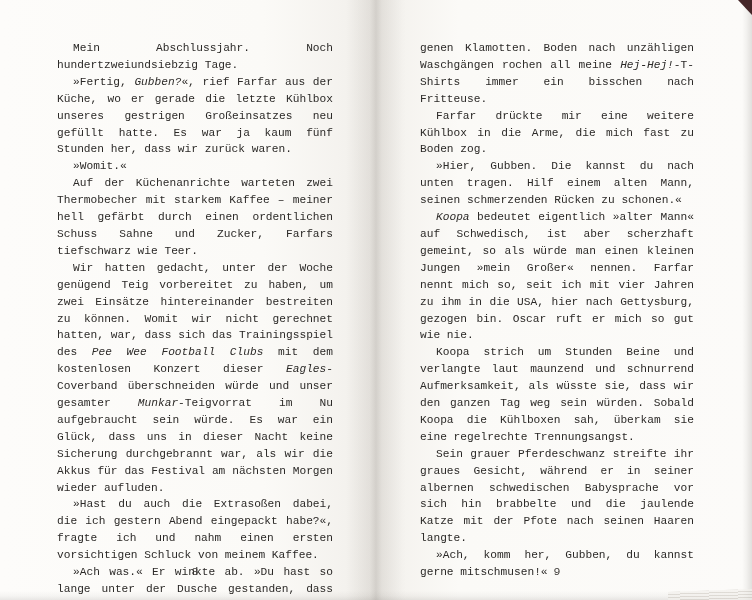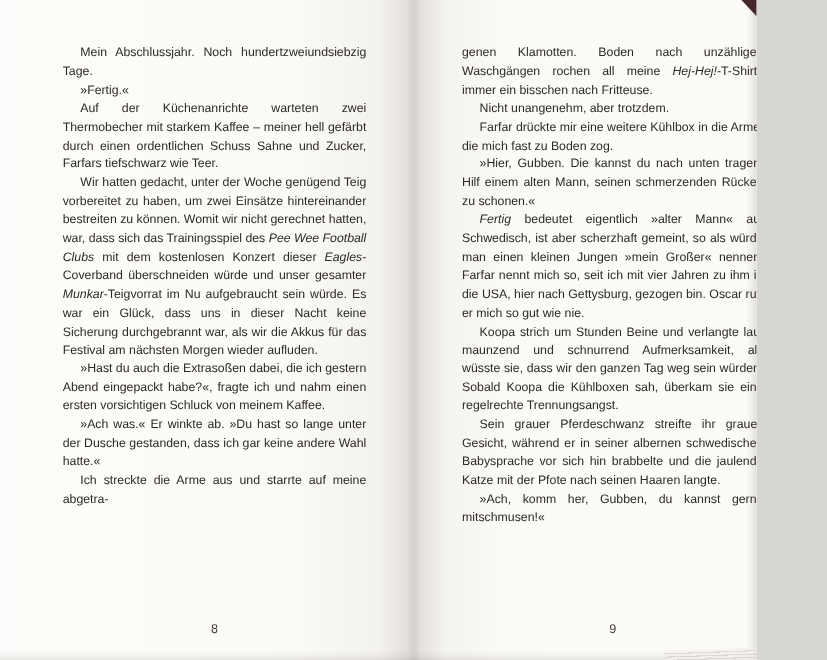--- a/index.html
+++ b/index.html
@@ -2,25 +2,25 @@
 <html lang="de"><head>
 <meta charset="utf-8">
 <style>
   html, body {
     margin: 0;
     padding: 0;
     background: #d8d6d2;
   }
   .photo {
     position: relative;
-    width: 688px;
+    width: 752px;
     height: 600px;
     overflow: hidden;
     background: #fbfaf7;
-    font-family: Liberation Sans, sans-serif;
+    font-family: Liberation Mono, monospace;
   }
   
   .page-bg { position: absolute; top: 0; height: 600px; width: 376px; }
   .page-bg.left {
     left: 0;
     background: linear-gradient(90deg, #fdfcfa 0%, #fbfaf7 70%, #f4f2ee 92%, #eae7e2 100%);
   }
   .page-bg.right {
     left: 376px;
     background: linear-gradient(90deg, #eae7e2 0%, #f5f3ef 7%, #fbfaf7 22%, #fcfbf9 100%);
@@ -88,34 +88,34 @@
 <body>
 
 <div class="photo">
 
   <div class="page-bg left"></div>
   <div class="page-bg right"></div>
   <div class="gutter"></div>
 
   <div class="text-block left" lang="de">
       <p class="para indent"><span>Mein Abschlussjahr. Noch hundertzweiundsiebzig Tage.</span></p>
-      <p class="para indent"><span>»Fertig.«</span></p>
+      <p class="para indent"><span>»Fertig, </span><span class="italic">Gubben?</span><span>«, rief Farfar aus der Küche, wo er gerade die letzte Kühlbox unseres gestrigen Großeinsatzes neu gefüllt hatte. Es war ja kaum fünf Stunden her, dass wir zurück waren.</span></p>
+      <p class="para indent"><span>»Womit.«</span></p>
       <p class="para indent"><span>Auf der Küchenanrichte warteten zwei Thermobecher mit starkem Kaffee – meiner hell gefärbt durch einen ordentlichen Schuss Sahne und Zucker, Farfars tiefschwarz wie Teer.</span></p>
       <p class="para indent"><span>Wir hatten gedacht, unter der Woche genügend Teig vorbereitet zu haben, um zwei Einsätze hintereinander bestreiten zu können. Womit wir nicht gerechnet hatten, war, dass sich das Trainingsspiel des </span><span class="italic">Pee Wee Football Clubs</span><span> mit dem kostenlosen Konzert dieser </span><span class="italic">Eagles</span><span>-Coverband überschneiden würde und unser gesamter </span><span class="italic">Munkar</span><span>-Teigvorrat im Nu aufgebraucht sein würde. Es war ein Glück, dass uns in dieser Nacht keine Sicherung durchgebrannt war, als wir die Akkus für das Festival am nächsten Morgen wieder aufluden.</span></p>
       <p class="para indent"><span>»Hast du auch die Extrasoßen dabei, die ich gestern Abend eingepackt habe?«, fragte ich und nahm einen ersten vorsichtigen Schluck von meinem Kaffee.</span></p>
       <p class="para indent"><span>»Ach was.« Er winkte ab. »Du hast so lange unter der Dusche gestanden, dass ich gar keine andere Wahl hatte.«</span></p>
       <p class="para indent"><span>Ich streckte die Arme aus und starrte auf meine abgetra-</span></p>
     </div>
 
   <div class="text-block right" lang="de">
       <p class="para"><span>genen Klamotten. Boden nach unzähligen Waschgängen rochen all meine </span><span class="italic">Hej-Hej!</span><span>-T-Shirts immer ein bisschen nach Fritteuse.</span></p>
-      <p class="para indent"><span>Nicht unangenehm, aber trotzdem.</span></p>
       <p class="para indent"><span>Farfar drückte mir eine weitere Kühlbox in die Arme, die mich fast zu Boden zog.</span></p>
       <p class="para indent"><span>»Hier, Gubben. Die kannst du nach unten tragen. Hilf einem alten Mann, seinen schmerzenden Rücken zu schonen.«</span></p>
-      <p class="para indent"><span class="italic">Fertig</span><span> bedeutet eigentlich »alter Mann« auf Schwedisch, ist aber scherzhaft gemeint, so als würde man einen kleinen Jungen »mein Großer« nennen. Farfar nennt mich so, seit ich mit vier Jahren zu ihm in die USA, hier nach Gettysburg, gezogen bin. Oscar ruft er mich so gut wie nie.</span></p>
+      <p class="para indent"><span class="italic">Koopa</span><span> bedeutet eigentlich »alter Mann« auf Schwedisch, ist aber scherzhaft gemeint, so als würde man einen kleinen Jungen »mein Großer« nennen. Farfar nennt mich so, seit ich mit vier Jahren zu ihm in die USA, hier nach Gettysburg, gezogen bin. Oscar ruft er mich so gut wie nie.</span></p>
       <p class="para indent"><span>Koopa strich um Stunden Beine und verlangte laut maunzend und schnurrend Aufmerksamkeit, als wüsste sie, dass wir den ganzen Tag weg sein würden. Sobald Koopa die Kühlboxen sah, überkam sie eine regelrechte Trennungsangst.</span></p>
       <p class="para indent"><span>Sein grauer Pferdeschwanz streifte ihr graues Gesicht, während er in seiner albernen schwedischen Babysprache vor sich hin brabbelte und die jaulende Katze mit der Pfote nach seinen Haaren langte.</span></p>
       <p class="para indent space-before"><span>»Ach, komm her, Gubben, du kannst gerne mitschmusen!«</span></p>
     </div>
 
   <div class="page-number left">8</div>
 
   <div class="page-number right">9</div>
 
   <div class="edge-right"></div>

